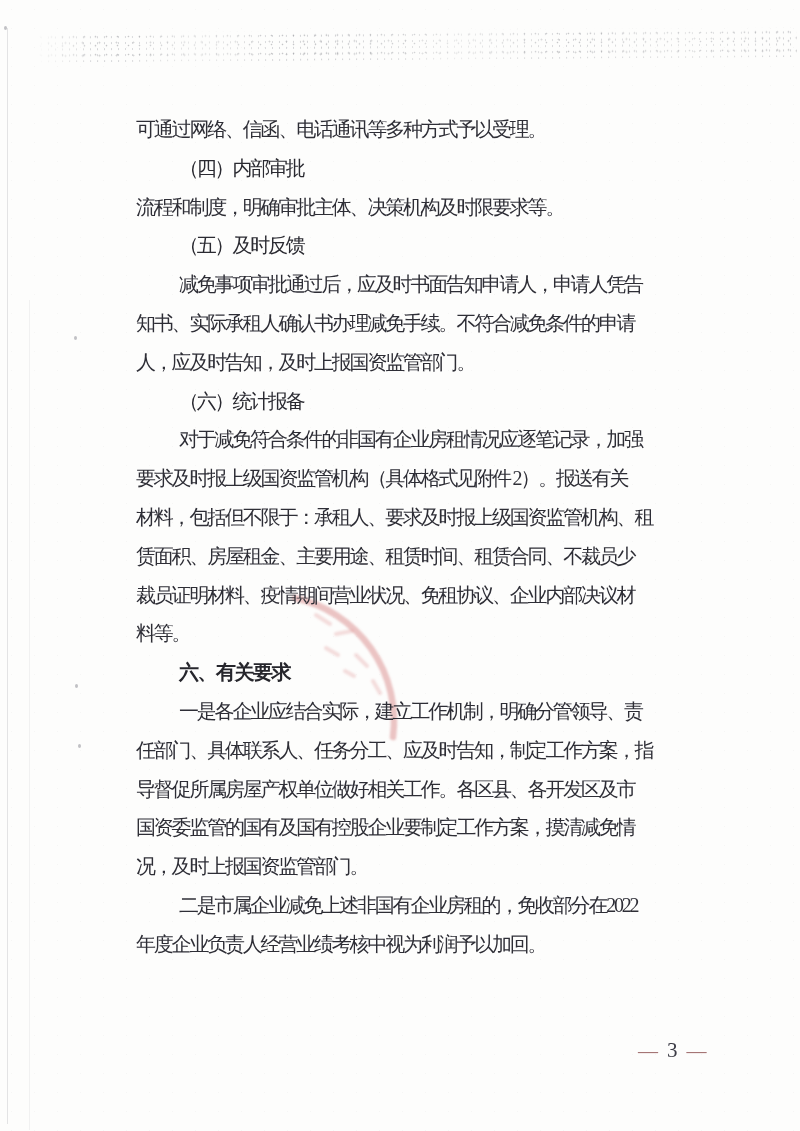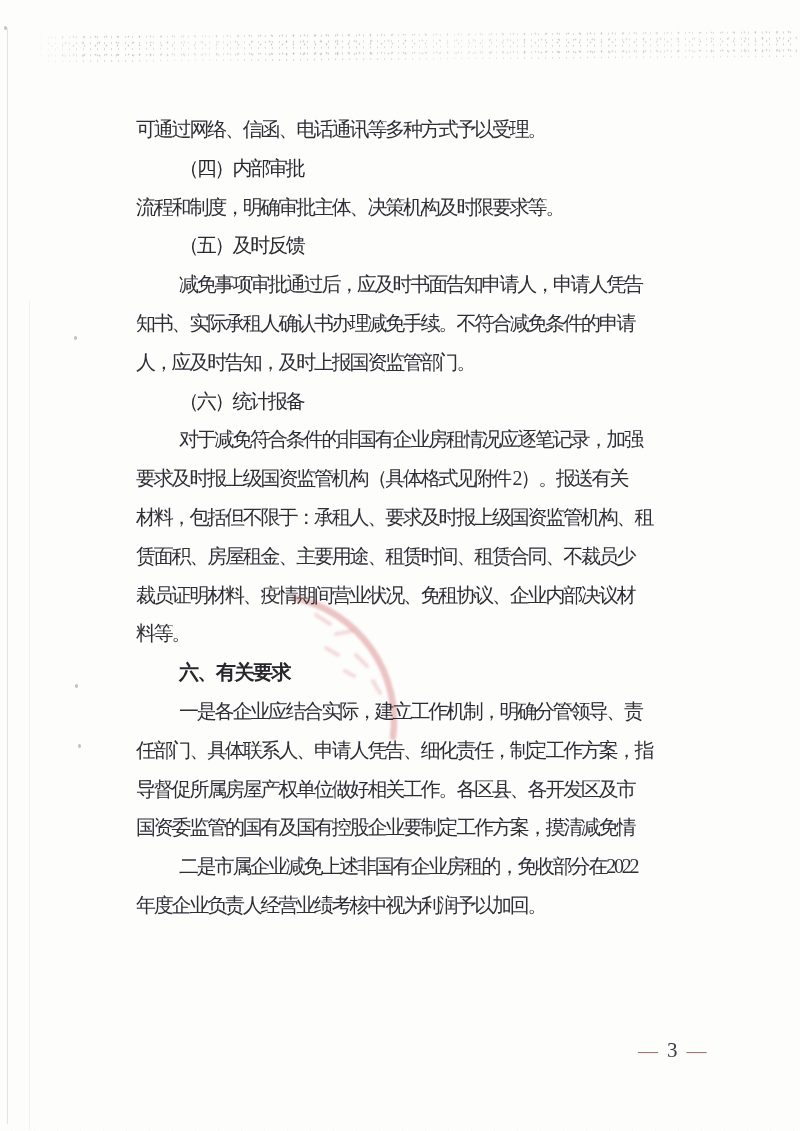--- a/index.html
+++ b/index.html
@@ -107,23 +107,24 @@
       <div class="line">人，应及时告知，及时上报国资监管部门。</div>
       <div class="line indent kai">（六）统计报备</div>
       <div class="line indent">对于减免符合条件的非国有企业房租情况应逐笔记录，加强</div>
       <div class="line">要求及时报上级国资监管机构（具体格式见附件 2）。报送有关</div>
       <div class="line">材料，包括但不限于：承租人、要求及时报上级国资监管机构、租</div>
       <div class="line">赁面积、房屋租金、主要用途、租赁时间、租赁合同、不裁员少</div>
       <div class="line">裁员证明材料、疫情期间营业状况、免租协议、企业内部决议材</div>
       <div class="line">料等。</div>
       <div class="line indent hei">六、有关要求</div>
       <div class="line indent">一是各企业应结合实际，建立工作机制，明确分管领导、责</div>
-      <div class="line">任部门、具体联系人、申请人凭告、细化责任，制定工作方案，指</div>
+      <div class="line">任部门、具体联系人、任务分工、应及时告知，制定工作方案，指</div>
       <div class="line">导督促所属房屋产权单位做好相关工作。各区县、各开发区及市</div>
       <div class="line">国资委监管的国有及国有控股企业要制定工作方案，摸清减免情</div>
+      <div class="line">况，及时上报国资监管部门。</div>
       <div class="line indent">二是市属企业减免上述非国有企业房租的，免收部分在2022</div>
       <div class="line">年度企业负责人经营业绩考核中视为利润予以加回。</div>
     </div>
 
   <div class="page-footer">
     <span class="dash">—</span>
     <span class="num">3</span>
     <span class="dash">—</span>
   </div>
 

